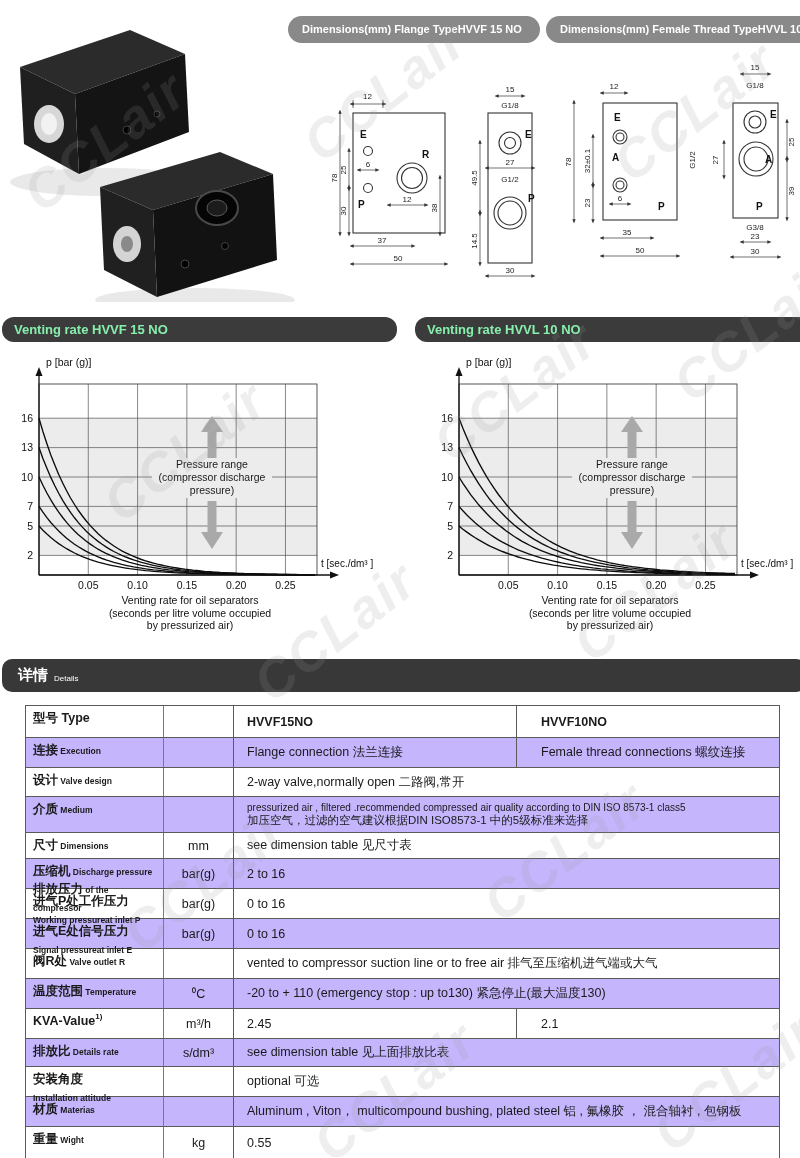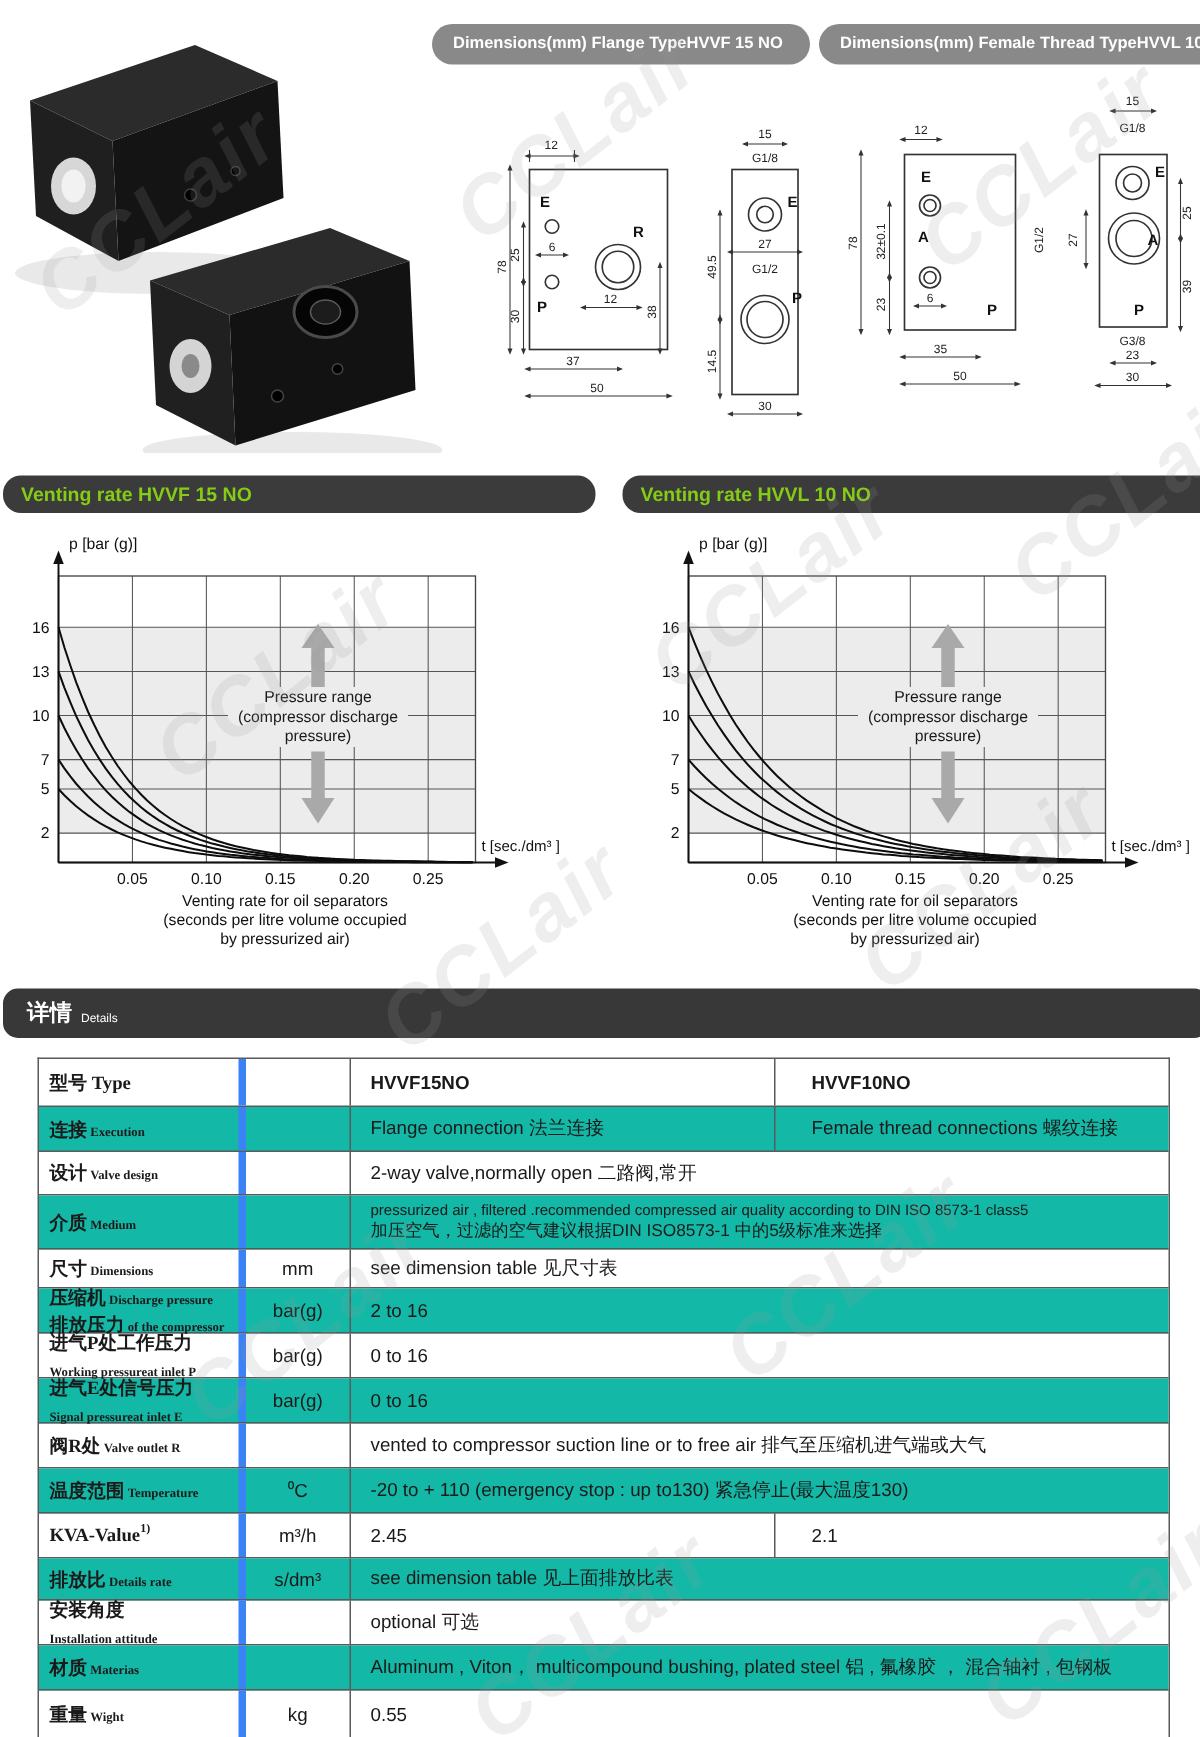--- a/index.html
+++ b/index.html
@@ -8,42 +8,42 @@
   
   .wm{position:absolute;font-style:italic;font-weight:bold;font-size:54px;letter-spacing:2px;
       color:#9a9a9a;opacity:.16;transform:rotate(-38deg);pointer-events:none;white-space:nowrap;z-index:5;}
   
   .pill{position:absolute;height:27px;line-height:27px;border-radius:14px;background:#898989;
         color:#fff;font-weight:bold;font-size:11px;padding:0 14px;white-space:nowrap;overflow:hidden;z-index:2;}
   .pill1{left:288px;top:16px;width:224px;}
   .pill2{left:546px;top:16px;width:270px;}
   
   .vbar{position:absolute;height:25px;line-height:25px;border-radius:12px;background:#3b3b3b;
-        color:#84cc16;font-weight:bold;font-size:13px;padding:0 12px;white-space:nowrap;z-index:2;}
+        color:#86efac;font-weight:bold;font-size:13px;padding:0 12px;white-space:nowrap;z-index:2;}
   .vbar1{left:2px;top:317px;width:371px;}
   .vbar2{left:415px;top:317px;width:400px;}
   
   .dbar{position:absolute;left:2px;top:659px;width:772px;height:33px;border-radius:10px;
         background:#383838;color:#fff;padding:0 16px;z-index:2;display:flex;align-items:center;gap:6px;}
   .dbar .zh{font-size:15px;font-weight:bold;}
   .dbar .en{font-size:8px;margin-top:6px;}
   
   svg{position:absolute;z-index:1;}
   .dw text{font-size:8px;fill:#222;}
   .dw text.port{font-size:10px;font-weight:bold;fill:#111;}
   .dw line,.dw rect,.dw circle{stroke:#333;fill:none;}
   .dw .dim{stroke-width:.7;}
   .dw .body{stroke-width:1.1;}
   
   .spec{position:absolute;left:25px;top:705px;width:753px;border:1px solid #5a5a5a;
         border-bottom:none;z-index:2;background:#fff;}
   .trow{display:flex;border-bottom:1px solid #5a5a5a;box-sizing:border-box;}
-  .trow.gray{background:#14b8a6;}
-  .c1{width:138px;border-right:5px solid #3b82f6;display:flex;flex-direction:column;
-      justify-content:center;padding:2px 4px 2px 7px;box-sizing:border-box;font-family:Liberation Serif, serif;}
+  .trow.gray{background:#c4b5fd;}
+  .c1{width:138px;border-right:1px solid #3b82f6;display:flex;flex-direction:column;
+      justify-content:flex-start;padding:2px 4px 2px 7px;box-sizing:border-box;}
   .c2{width:70px;border-right:1px solid #5a5a5a;display:flex;align-items:center;
       justify-content:center;font-size:12.5px;box-sizing:border-box;}
   .c3{flex:1;display:flex;box-sizing:border-box;}
   .vcell{display:flex;flex-direction:column;justify-content:center;padding-left:13px;
          font-size:12.5px;box-sizing:border-box;}
   .vA{width:282px;}
   .vB{flex:1;border-left:1px solid #5a5a5a;padding-left:24px;}
   .vFull{flex:1;}
   .lzh{font-size:12.5px;font-weight:bold;line-height:1.15;}
   .len{font-size:8.5px;font-weight:bold;line-height:1.2;}

